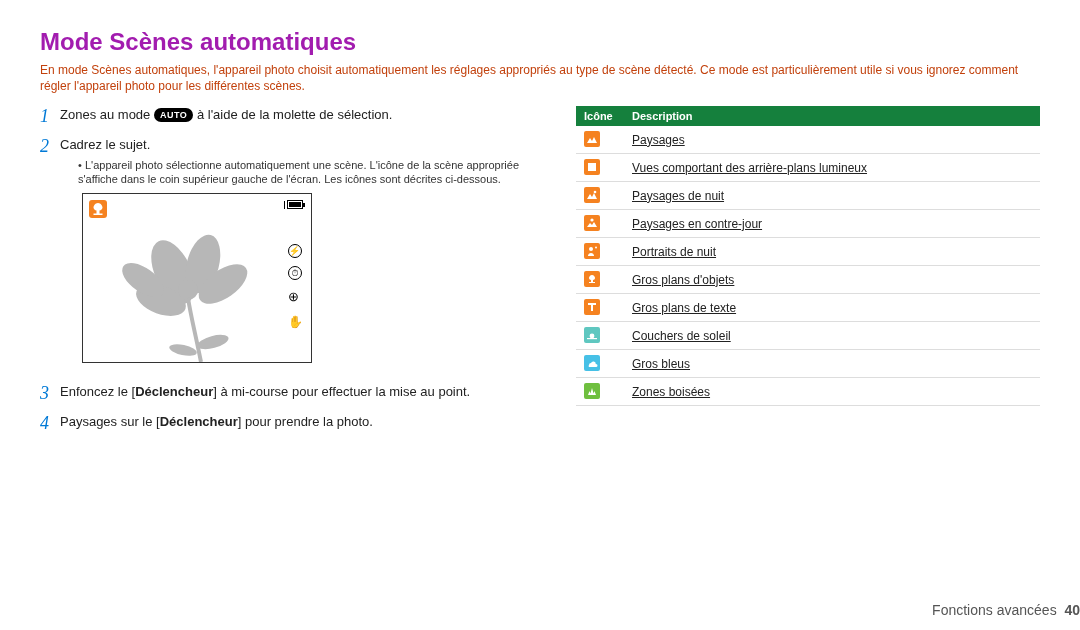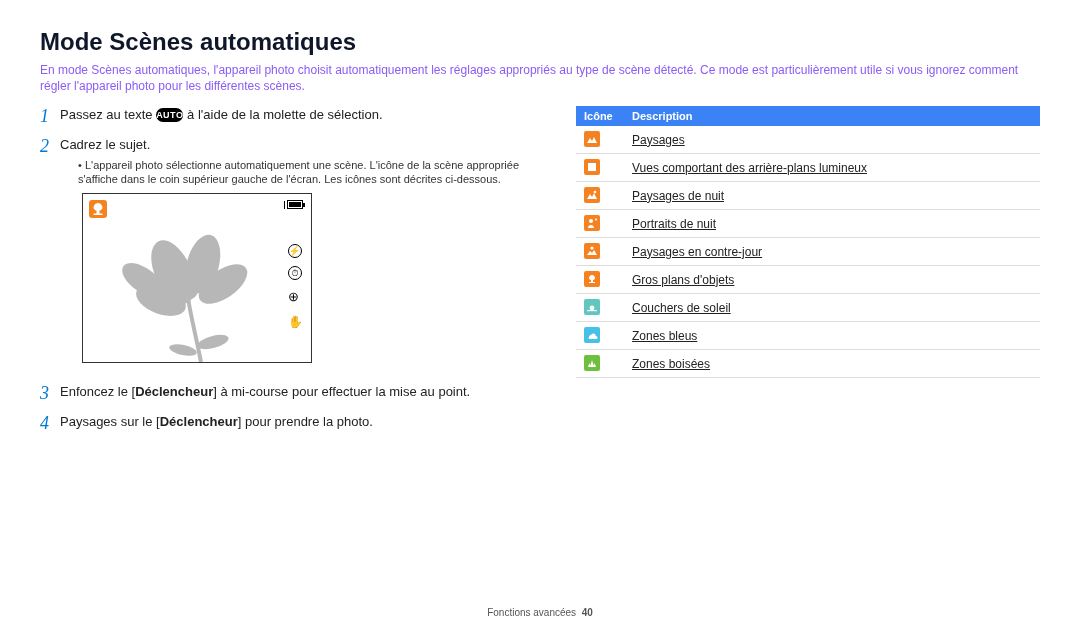--- a/index.html
+++ b/index.html
@@ -7,39 +7,39 @@
     font-family: Arial, Helvetica, sans-serif;
     font-size: 12px;
     color: #222;
     width: 1080px;
     height: 630px;
     background: #fff;
     padding: 28px 40px 10px 40px;
     position: relative;
   }
   h1 {
-    color: #0f172a;
+    color: #a21caf;
     font-size: 24px;
     font-weight: bold;
     margin-bottom: 6px;
   }
-  .intro { font-size: 12px; color: #8b5cf6; line-height: 1.35; margin-bottom: 12px; }
+  .intro { font-size: 12px; color: #c2410c; line-height: 1.35; margin-bottom: 12px; }
   .cols { display: flex; gap: 36px; }
   .left { width: 500px; }
   .right { flex: 1; }
   .steps { list-style: none; counter-reset: step; }
   .steps > li { display: flex; margin-bottom: 8px; }
   .stepnum {
     color: #0079d6; font-size: 18px; font-style: italic; font-weight: normal;
     width: 20px; flex: none; line-height: 1.2; font-family: Georgia, serif;
   }
   .steptxt { flex: 1; font-size: 13px; line-height: 1.35; }
   .autopill {
     display: inline-block; background:#000; color:#fff; border-radius: 9px;
-    padding: 0 0; font-size: 9px; line-height: 14px; vertical-align: 1px;
+    padding: 0 6px; font-size: 9px; line-height: 14px; vertical-align: 1px;
     font-weight: bold; letter-spacing: .5px;
   }
   .bullet { list-style: none; margin: 4px 0 0 18px; }
   .bullet li::before { content: "• "; }
   .bullet li { font-size: 11px; color: #333; line-height: 1.35; }
   .screen {
     width: 230px; height: 170px; border: 1px solid #333; margin: 6px 0 12px 22px;
     position: relative; background: #fff; overflow: hidden;
   }
   .screen .corner-icon {
@@ -53,46 +53,46 @@
   .batt::before { content:""; position:absolute; left:1px; top:1px; width:12px; height:5px; background:#000; }
   .tick { width:1px; height:8px; background:#000; }
   .side-icons {
     position:absolute; right: 8px; top: 50px; display:flex; flex-direction:column; gap:8px;
     color:#000; font-size:12px;
   }
   .circ { width:14px; height:14px; border:1px solid #000; border-radius:50%; display:flex; align-items:center; justify-content:center; font-size:9px; }
   .hand { font-size:12px; }
   .flower { position:absolute; left: 30px; bottom: 0; }
   .tbl { width: 100%; border-collapse: collapse; font-size: 12px; }
-  .tbl th { background: #3b82f6; color:#fff; text-align:left; font-weight:bold; padding: 4px 8px; font-size:11px; }
+  .tbl th { background: #15803d; color:#fff; text-align:left; font-weight:bold; padding: 4px 8px; font-size:11px; }
   .tbl th:first-child { width: 48px; }
   .tbl td { border-bottom: 1px solid #ddd; padding: 5px 8px; vertical-align: middle; text-decoration: underline; }
   .ic { width: 16px; height: 16px; display:inline-flex; align-items:center; justify-content:center; border-radius:2px; color:#fff; font-size:10px; }
   .ic svg { width: 12px; height: 12px; }
   .c-orange { background:#f58220; }
   .c-teal   { background:#5fc7c0; }
   .c-sky    { background:#46c0e6; }
   .c-green  { background:#6fbf3f; }
   .c-red    { background:#dc3b2e; }
-  .footer { position:absolute; bottom:12px; left:0; right:0; text-align:center; font-size:10px; color:#555; }
+  .footer { position:absolute; bottom:12px; left:0; right:0; text-align:right; font-size:14px; color:#555; }
   .footer .pn { font-weight:bold; }
 </style>
 </head>
 <body>
 
 <h1>Mode Scènes automatiques</h1>
 <p class="intro">En mode Scènes automatiques, l'appareil photo choisit automatiquement les réglages appropriés au type de scène détecté. Ce mode est particulièrement utile si vous ignorez comment régler l'appareil photo pour les différentes scènes.</p>
 
 <div class="cols">
   <div class="left">
     <ol class="steps">
       <li>
         <span class="stepnum">1</span>
         <span class="steptxt">
-          <span>Passez au texte </span><span class="autopill">AUTO</span><span> à l'aide de la molette de sélection.</span>
+          <span>Zones au mode </span><span class="autopill">AUTO</span><span> à l'aide de la molette de sélection.</span>
         </span>
       </li>
       <li>
         <span class="stepnum">2</span>
         <div class="steptxt">
           <span>Cadrez le sujet.</span>
           <ul class="bullet">
               <li>L'appareil photo sélectionne automatiquement une scène. L'icône de la scène appropriée s'affiche dans le coin supérieur gauche de l'écran. Les icônes sont décrites ci-dessous.</li>
             </ul>
 
@@ -173,60 +173,68 @@
                 <svg viewBox="0 0 12 12">
                   <path fill="#fff" d="M1 10l3-5 2 3 2-4 3 6z"></path>
                   <circle cx="9" cy="3" r="1.3" fill="#fff"></circle>
                 </svg>
               </span></td>
             <td>Paysages de nuit</td>
           </tr>
           <tr>
             <td><span class="ic c-orange">
                 <svg viewBox="0 0 12 12">
+                  <circle cx="6" cy="3" r="1.6" fill="#fff"></circle>
+                  <path fill="#fff" d="M1 10l3-4 2 2 2-3 3 5z"></path>
+                </svg>
+              </span></td>
+            <td>Paysages en contre-jour</td>
+          </tr>
+          <tr>
+            <td><span class="ic c-orange">
+                <svg viewBox="0 0 12 12">
                   <circle cx="5" cy="4" r="2" fill="#fff"></circle>
                   <path fill="#fff" d="M2 11c0-2 1.5-3 3-3s3 1 3 3z"></path>
                   <circle cx="10" cy="2.5" r="1" fill="#fff"></circle>
                 </svg>
               </span></td>
             <td>Portraits de nuit</td>
           </tr>
           <tr>
             <td><span class="ic c-orange">
                 <svg viewBox="0 0 12 12">
-                  <circle cx="6" cy="3" r="1.6" fill="#fff"></circle>
-                  <path fill="#fff" d="M1 10l3-4 2 2 2-3 3 5z"></path>
-                </svg>
-              </span></td>
-            <td>Paysages en contre-jour</td>
-          </tr>
-          <tr>
-            <td><span class="ic c-orange">
-                <svg viewBox="0 0 12 12">
                   <path fill="#fff" d="M6 2c2 0 3 2 3 3s-1 2-2 2V9h2v1H3V9h2V7c-1 0-2-1-2-2s1-3 3-3z"></path>
                 </svg>
               </span></td>
             <td>Gros plans d'objets</td>
+          </tr>
+          <tr>
+            <td><span class="ic c-orange">
+                <svg viewBox="0 0 12 12">
+                  <path fill="#fff" d="M2 2h8v2H7v6H5V4H2z"></path>
+                </svg>
+              </span></td>
+            <td>Gros plans de texte</td>
           </tr>
           <tr>
             <td><span class="ic c-teal">
                 <svg viewBox="0 0 12 12">
                   <circle cx="6" cy="7" r="2.4" fill="#fff"></circle>
                   <rect x="1" y="9" width="10" height="1.2" fill="#fff"></rect>
                 </svg>
               </span></td>
             <td>Couchers de soleil</td>
           </tr>
           <tr>
             <td><span class="ic c-sky">
                 <svg viewBox="0 0 12 12">
                   <path fill="#fff" d="M3 8a2 2 0 012-2 2.5 2.5 0 014.8 1H10a1.5 1.5 0 010 3H3a1.5 1.5 0 010-2z"></path>
                 </svg>
               </span></td>
-            <td>Zones bleus</td>
+            <td>Gros bleus</td>
           </tr>
           <tr>
             <td><span class="ic c-green">
                 <svg viewBox="0 0 12 12">
                   <path fill="#fff" d="M4 10L6 3l2 7zM2 10l1.5-4L5 10zM7 10l1.5-4L10 10z"></path>
                 </svg>
               </span></td>
             <td>Zones boisées</td>
           </tr>
         </tbody>

